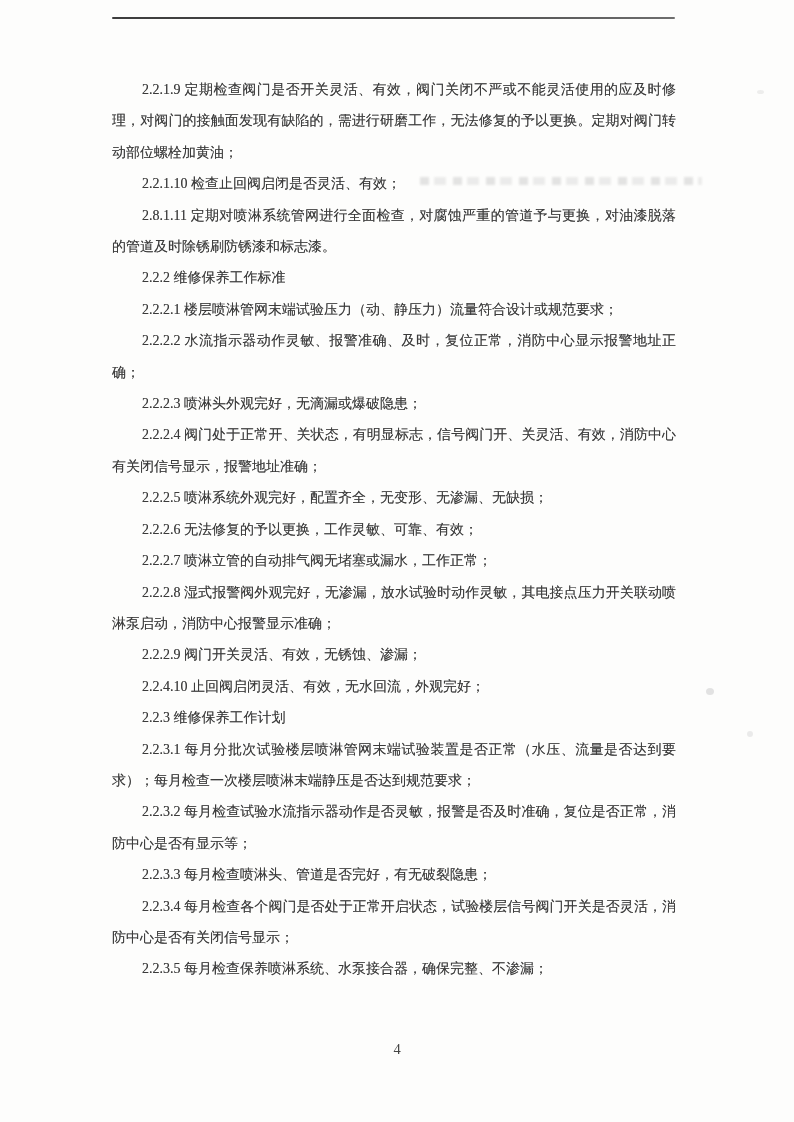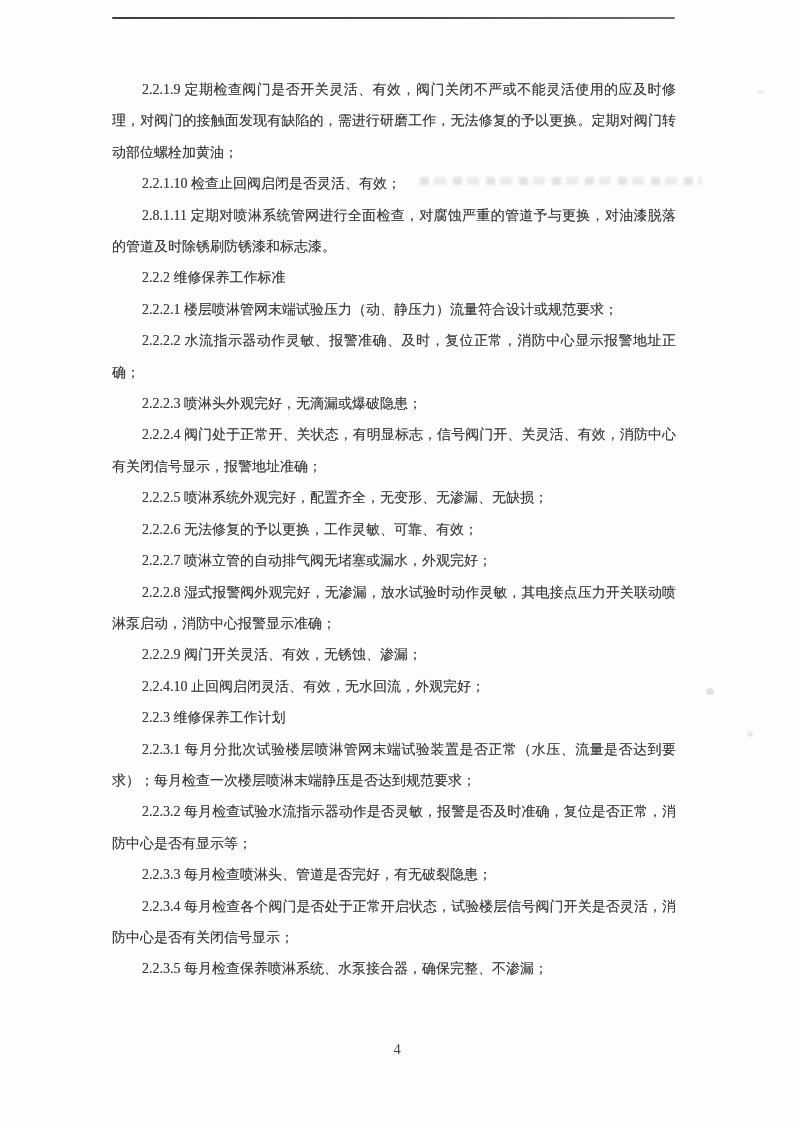--- a/index.html
+++ b/index.html
@@ -94,21 +94,21 @@
   <p>2.2.1.9 定期检查阀门是否开关灵活、有效，阀门关闭不严或不能灵活使用的应及时修理，对阀门的接触面发现有缺陷的，需进行研磨工作，无法修复的予以更换。定期对阀门转动部位螺栓加黄油；</p>
       <p>2.2.1.10 检查止回阀启闭是否灵活、有效；</p>
       <p>2.8.1.11 定期对喷淋系统管网进行全面检查，对腐蚀严重的管道予与更换，对油漆脱落的管道及时除锈刷防锈漆和标志漆。</p>
       <p>2.2.2 维修保养工作标准</p>
       <p>2.2.2.1 楼层喷淋管网末端试验压力（动、静压力）流量符合设计或规范要求；</p>
       <p>2.2.2.2 水流指示器动作灵敏、报警准确、及时，复位正常，消防中心显示报警地址正确；</p>
       <p>2.2.2.3 喷淋头外观完好，无滴漏或爆破隐患；</p>
       <p>2.2.2.4 阀门处于正常开、关状态，有明显标志，信号阀门开、关灵活、有效，消防中心有关闭信号显示，报警地址准确；</p>
       <p>2.2.2.5 喷淋系统外观完好，配置齐全，无变形、无渗漏、无缺损；</p>
       <p>2.2.2.6 无法修复的予以更换，工作灵敏、可靠、有效；</p>
-      <p>2.2.2.7 喷淋立管的自动排气阀无堵塞或漏水，外观完好；</p>
+      <p>2.2.2.7 喷淋立管的自动排气阀无堵塞或漏水，工作正常；</p>
       <p>2.2.2.8 湿式报警阀外观完好，无渗漏，放水试验时动作灵敏，其电接点压力开关联动喷淋泵启动，消防中心报警显示准确；</p>
       <p>2.2.2.9 阀门开关灵活、有效，无锈蚀、渗漏；</p>
       <p>2.2.4.10 止回阀启闭灵活、有效，无水回流，外观完好；</p>
       <p>2.2.3 维修保养工作计划</p>
       <p>2.2.3.1 每月分批次试验楼层喷淋管网末端试验装置是否正常（水压、流量是否达到要求）；每月检查一次楼层喷淋末端静压是否达到规范要求；</p>
       <p>2.2.3.2 每月检查试验水流指示器动作是否灵敏，报警是否及时准确，复位是否正常，消防中心是否有显示等；</p>
       <p>2.2.3.3 每月检查喷淋头、管道是否完好，有无破裂隐患；</p>
       <p>2.2.3.4 每月检查各个阀门是否处于正常开启状态，试验楼层信号阀门开关是否灵活，消防中心是否有关闭信号显示；</p>
       <p>2.2.3.5 每月检查保养喷淋系统、水泵接合器，确保完整、不渗漏；</p>
     </main>

